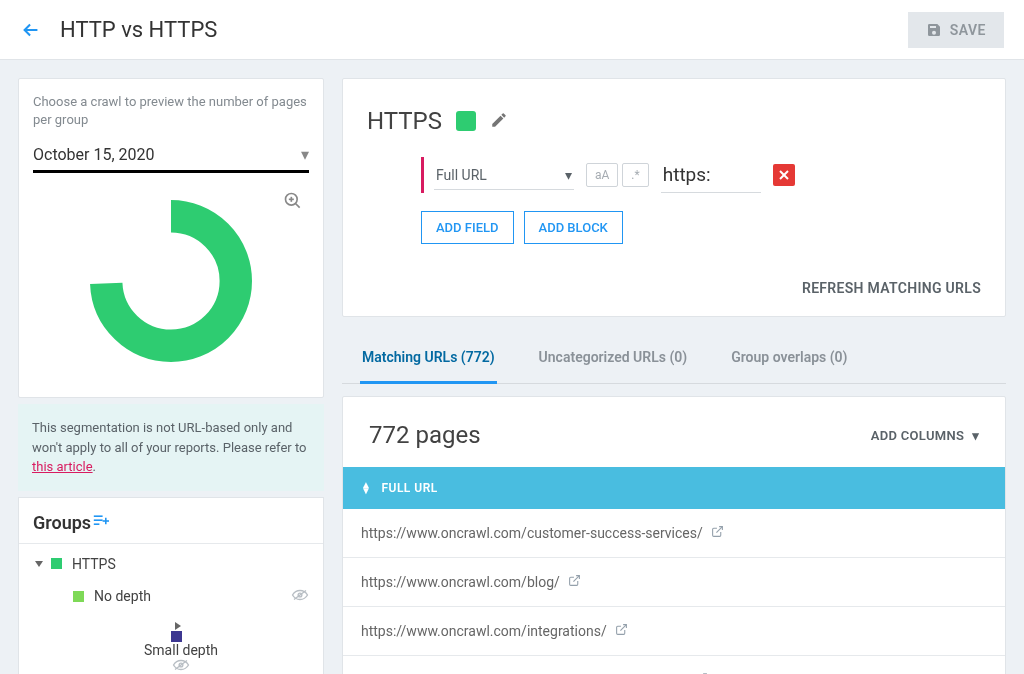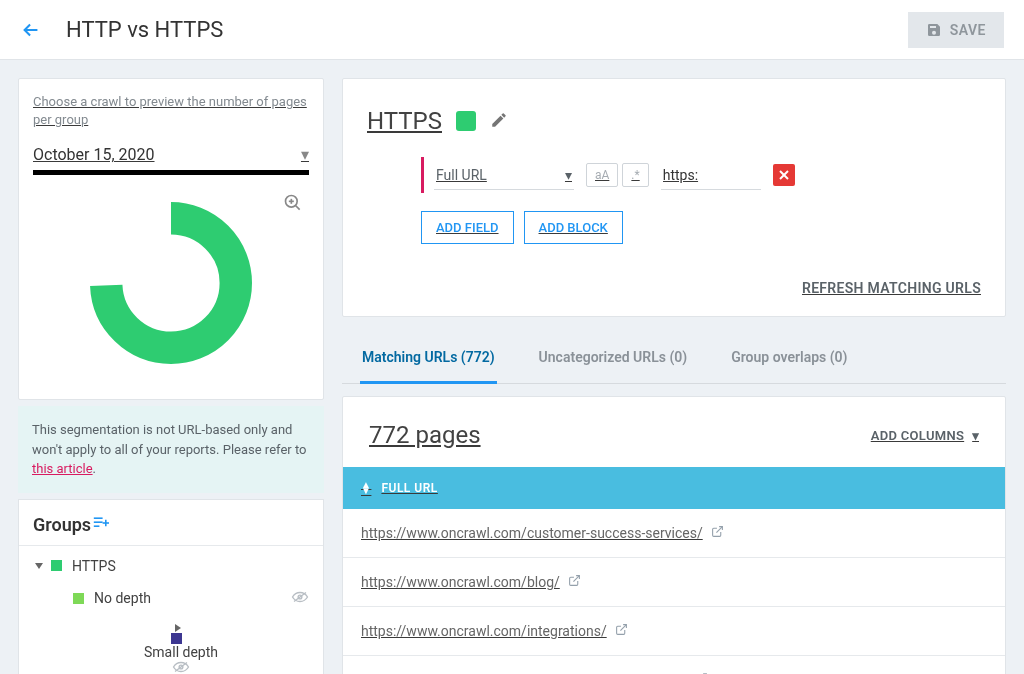--- a/index.html
+++ b/index.html
@@ -1,32 +1,32 @@
 <!DOCTYPE html>
 <html><head>
 <meta charset="utf-8">
 <style>
 * { margin: 0; padding: 0; box-sizing: border-box; font-family: -apple-system, BlinkMacSystemFont, "Segoe UI", Roboto, Helvetica, Arial, sans-serif; }
 body { background: #edf1f5; color: #3a3a3a; font-size: 14px; }
 
 .topbar { background: #fff; height: 60px; display: flex; align-items: center; justify-content: space-between; padding: 0 20px; border-bottom: 1px solid #e0e4e8; }
-.topbar-left { display: flex; align-items: center; gap: 24px; }
+.topbar-left { display: flex; align-items: center; gap: 18px; }
 .back-arrow { color: #2196f3; cursor: pointer; display: flex; }
 .page-title { font-size: 22px; font-weight: 400; color: #333; }
 .save-btn { background: #e3e7eb; color: #8f969c; border: none; padding: 10px 18px; font-size: 14px; font-weight: 600; letter-spacing: 0.5px; display: flex; align-items: center; gap: 8px; cursor: pointer; }
 
 .main { display: flex; gap: 18px; padding: 18px; }
 .sidebar { width: 306px; flex-shrink: 0; }
 .content { flex: 1; }
 
-.panel { background: #fff; border: 1px solid #e0e4e8; border-radius: 2px; text-decoration: underline; }
+.panel { background: #fff; border: 1px solid #e0e4e8; border-radius: 2px; }
 
 .crawl-panel { padding: 14px 14px 20px; }
 .crawl-label { color: #838a90; font-size: 13px; line-height: 1.4; margin-bottom: 10px; }
-.crawl-select { display: flex; justify-content: space-between; align-items: center; padding: 6px 0; border-bottom: 5px solid #000000; font-size: 16px; color: #333; cursor: pointer; }
+.crawl-select { display: flex; justify-content: space-between; align-items: center; padding: 6px 0; border-bottom: 3px solid #000000; font-size: 16px; color: #333; cursor: pointer; }
 .crawl-select .caret { color: #888; }
 .donut-wrap { position: relative; padding: 18px 0 6px; }
 .zoom-icon { position: absolute; top: 18px; right: 6px; color: #888; cursor: pointer; }
 .donut { display: block; margin: 0 auto; }
 
 .info-box { background: #e5f4f4; padding: 14px; margin-top: 6px; font-size: 13px; color: #5a6268; line-height: 1.5; }
 .info-box a { color: #d81b60; text-decoration: underline; }
 
 .groups-panel { margin-top: 6px; background: #fff; border: 1px solid #e0e4e8; }
 .groups-header { display: flex; align-items: center; padding: 14px 14px 10px; border-bottom: 1px solid #e6e9ec; }
@@ -47,21 +47,21 @@
 .config-title { font-size: 24px; color: #424242; font-weight: 400; }
 .title-sq { width: 20px; height: 20px; border-radius: 3px; }
 .edit-icon { color: #757575; cursor: pointer; }
 
 .filter-row { display: flex; align-items: center; gap: 12px; padding-left: 54px; margin-bottom: 18px; }
 .filter-bar { width: 3px; height: 36px; background: #d81b60; margin-right: -2px; }
 .filter-select { display: flex; align-items: center; justify-content: space-between; min-width: 140px; padding: 6px 2px; border-bottom: 1px solid #d6dade; color: #5a6268; font-size: 14px; cursor: pointer; }
 .filter-select.wide { min-width: 160px; }
 .toggle-group { display: flex; gap: 4px; }
 .toggle-btn { border: 1px solid #cfd4d9; background: #fff; color: #a6acb2; padding: 4px 8px; font-size: 12px; border-radius: 2px; cursor: pointer; }
-.filter-input { border: none; border-bottom: 1px solid #d6dade; padding: 6px 2px; font-size: 14px; color: #333; width: 100px; outline: none; }
+.filter-input { border: none; border-bottom: 1px solid #d6dade; padding: 6px 2px; font-size: 19px; color: #333; width: 100px; outline: none; }
 .remove-btn { background: #e53935; color: #fff; border: none; width: 22px; height: 22px; border-radius: 2px; font-size: 16px; line-height: 1; cursor: pointer; display: flex; align-items: center; justify-content: center; }
 
 .add-buttons-row { display: flex; gap: 10px; padding-left: 54px; }
 .outline-btn { border: 1px solid #2196f3; color: #2196f3; background: #fff; padding: 8px 14px; font-size: 13px; font-weight: 500; cursor: pointer; }
 
 .refresh-row { text-align: right; margin-top: 36px; }
 .refresh-link { color: #5a6268; font-size: 14px; font-weight: 600; letter-spacing: 0.3px; cursor: pointer; }
 
 .tabs { display: flex; gap: 40px; border-bottom: 1px solid #d6dade; padding: 0 18px; }
 .tab { padding: 16px 2px; font-size: 14px; font-weight: 600; color: #8a9198; cursor: pointer; border-bottom: 3px solid transparent; margin-bottom: -1px; }

